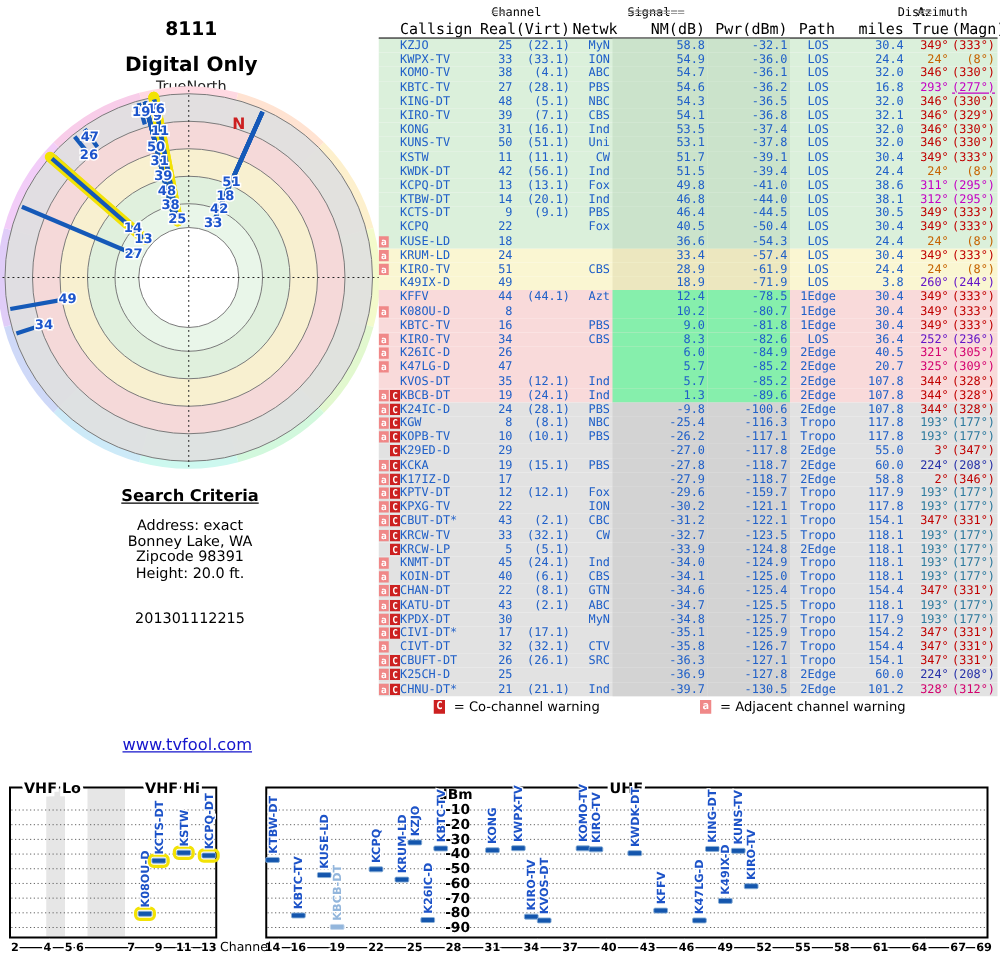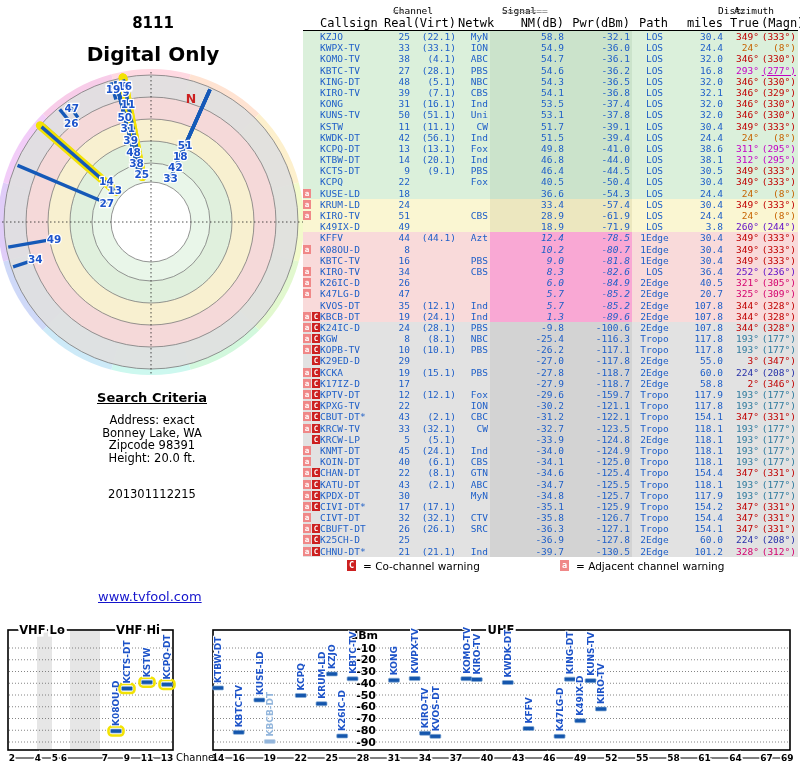--- a/index.html
+++ b/index.html
@@ -1,42 +1,42 @@
 <!DOCTYPE html>
 <html><head>
 <meta charset="utf-8">
 <style>
   html,body{margin:0;padding:0;background:#fff;}
   #app{position:relative;width:800px;height:768px;background:#fff;overflow:hidden;
        font-family:"DejaVu Sans",sans-serif;}
   
   .rtitle{position:absolute;left:0;width:306px;text-align:center;color:#000;}
   #t1{top:14px;font-size:15px;font-weight:bold;}
-  #t2{top:42px;font-size:20px;font-weight:bold;}
+  #t2{top:42px;font-size:16px;font-weight:bold;}
   #t3{top:62px;font-size:11.5px;color:#222;}
   
   #radar{position:absolute;left:0;top:68px;}
   
   .tbl{position:absolute;left:303px;top:5px;width:495px;font-family:"DejaVu Sans Mono",monospace;}
   .grp{position:relative;height:12px;font-size:9.5px;white-space:pre;}
   .grp span{position:absolute;top:0;}
   .eq{color:#999;}
   .hdr{display:grid;grid-template-columns:17px 64px 28px 46px 32px 76px 66px 45px 48px 36px 37px;
        font-size:12px;height:13px;line-height:12px;border-bottom:1px solid #000;color:#000;}
   .rows{}
   .row{display:grid;grid-template-columns:17px 64px 28px 46px 32px 76px 66px 45px 48px 36px 37px;
        height:11.2px;line-height:11.2px;font-size:9.5px;color:#2060c8;}
   .row span{overflow:hidden;}
   .row span:nth-child(n+3){text-align:right;padding-right:2px;}
   .row span:nth-child(8){text-align:center;padding-right:0;}
   .hdr span:nth-child(n+3){text-align:right;padding-right:2px;}
   .hdr span:nth-child(8){text-align:center;}
   .b-green{background:#dbf0db;} .b-green .shade{background:#cbe3cb;}
   .b-yellow{background:#faf6d2;} .b-yellow .shade{background:#ece7bf;}
-  .b-pink{background:#f9dada;} .b-pink .shade{background:#f9a8d4;font-style:italic;}
+  .b-pink{background:#f9dada;} .b-pink .shade{background:#86efac;}
   .b-gray{background:#e2e2e2;} .b-gray .shade{background:#d3d3d3;}
   .warn{display:flex;gap:1px;padding-top:1px;}
   .wa,.wc{width:8px;height:9px;font:bold 7.5px/9px "DejaVu Sans Mono",monospace;color:#fff;text-align:center;}
   .wa{background:#f08888;} .wc{background:#cc2020;}
   .wsp{width:8px;height:9px;}
   
   .legend{position:absolute;left:303px;top:560px;width:497px;height:14px;font-size:10.5px;color:#000;}
   .legend .wa,.legend .wc{display:inline-block;width:9px;height:11px;line-height:11px;font-size:8.5px;vertical-align:-1px;}
   #legC{position:absolute;left:44px;} #legCt{position:absolute;left:60px;}
   #legA{position:absolute;left:257px;} #legAt{position:absolute;left:273px;}
@@ -49,20 +49,21 @@
   #siteLink{position:absolute;left:98px;top:589px;font-size:13px;color:#1515cc;text-decoration:underline;}
   
   #spectrum{position:absolute;left:0;top:615px;}
 </style>
 </head>
 <body>
 <div id="app">
 
   <div class="rtitle" id="t1">8111</div>
   <div class="rtitle" id="t2">Digital Only</div>
+  <div class="rtitle" id="t3">TrueNorth</div>
 
   <svg id="radar" width="308" height="310" viewBox="0 68 308 310">
       <g>
         <path d="M151,222 L111.40068609931433,74.21334857777254 A153,153 0 0 1 190.59931390068567,74.21334857777254 Z" fill="#ffd9e2"></path>
         <path d="M151,222 L190.59931390068567,74.21334857777254 A153,153 0 0 1 259.18733752154174,113.81266247845822 Z" fill="#ffe3d2"></path>
         <path d="M151,222 L259.18733752154174,113.81266247845822 A153,153 0 0 1 298.78665142222746,182.40068609931433 Z" fill="#fdf0cd"></path>
         <path d="M151,222 L298.78665142222746,182.40068609931433 A153,153 0 0 1 298.78665142222746,261.5993139006857 Z" fill="#f3facb"></path>
         <path d="M151,222 L298.78665142222746,261.5993139006857 A153,153 0 0 1 259.1873375215418,330.18733752154174 Z" fill="#e2f8cf"></path>
         <path d="M151,222 L259.1873375215418,330.18733752154174 A153,153 0 0 1 190.59931390068573,369.78665142222746 Z" fill="#d2f8dd"></path>
         <path d="M151,222 L190.59931390068573,369.78665142222746 A153,153 0 0 1 111.40068609931438,369.78665142222746 Z" fill="#cdf8ef"></path>

